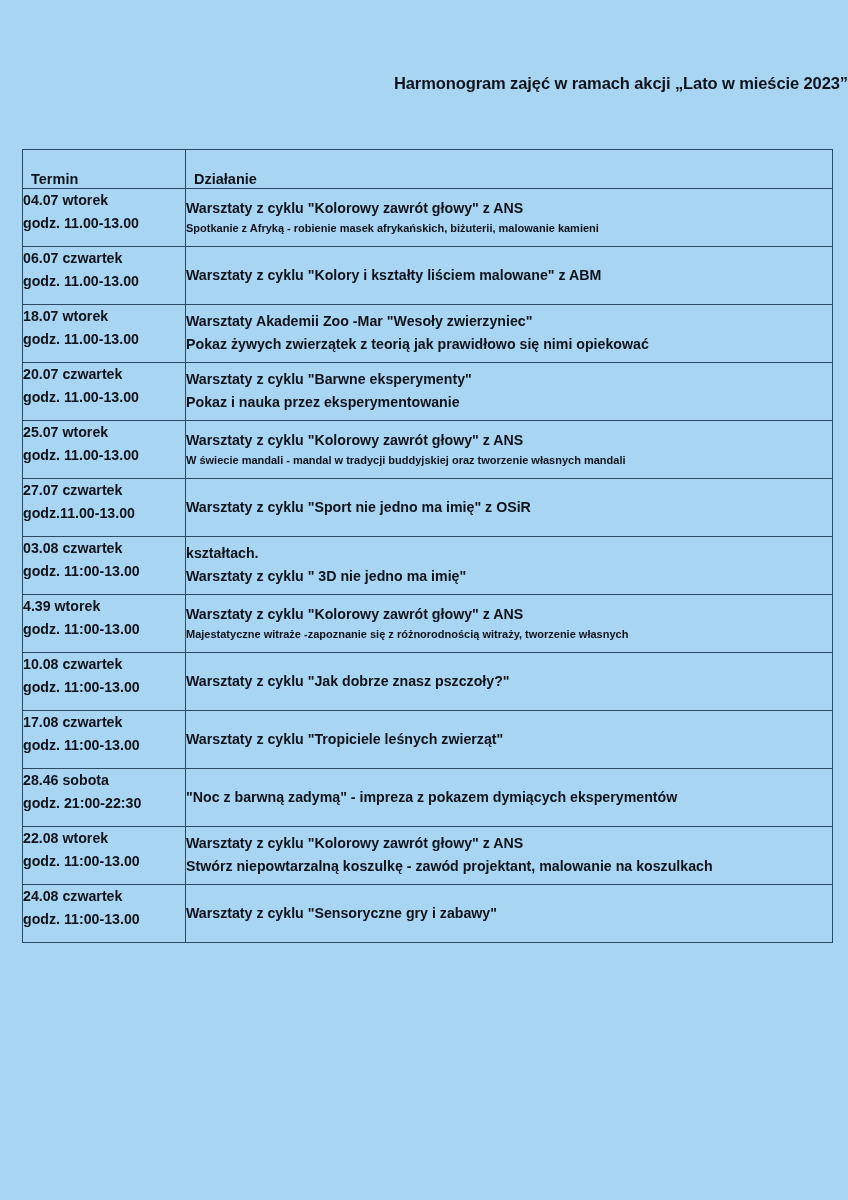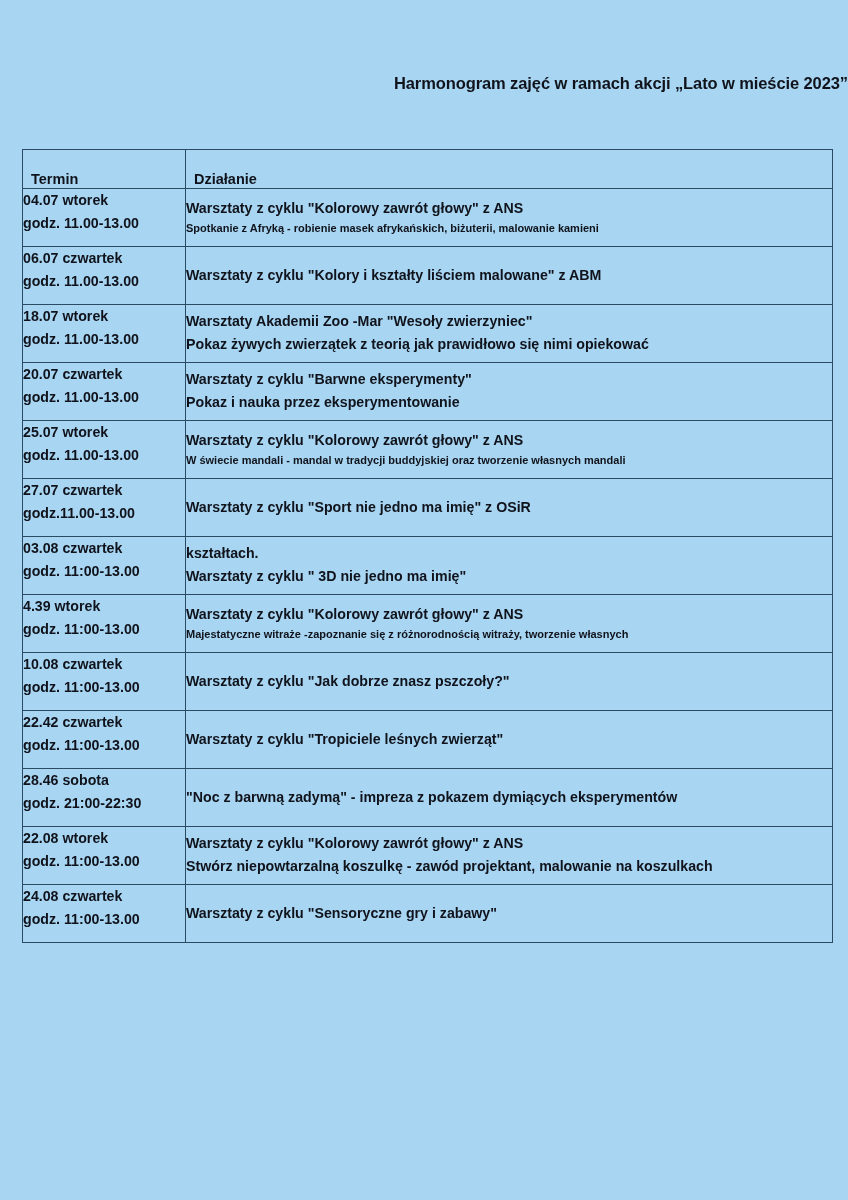--- a/index.html
+++ b/index.html
@@ -225,21 +225,21 @@
             <span class="term-time">godz. 11:00-13.00</span>
           </td>
           <td class="act-cell">
             <div class="act-inner">
               <span class="act-line"> Warsztaty z cyklu "Jak dobrze znasz pszczoły?"</span>
             </div>
           </td>
         </tr>
         <tr class="r-std">
           <td class="term-cell">
-            <span class="term-date">22.42 czwartek</span>
+            <span class="term-date">17.08 czwartek</span>
             <span class="term-time">godz. 11:00-13.00</span>
           </td>
           <td class="act-cell">
             <div class="act-inner">
               <span class="act-line"> Warsztaty z cyklu "Tropiciele leśnych zwierząt"</span>
             </div>
           </td>
         </tr>
         <tr class="r-std">
           <td class="term-cell">

